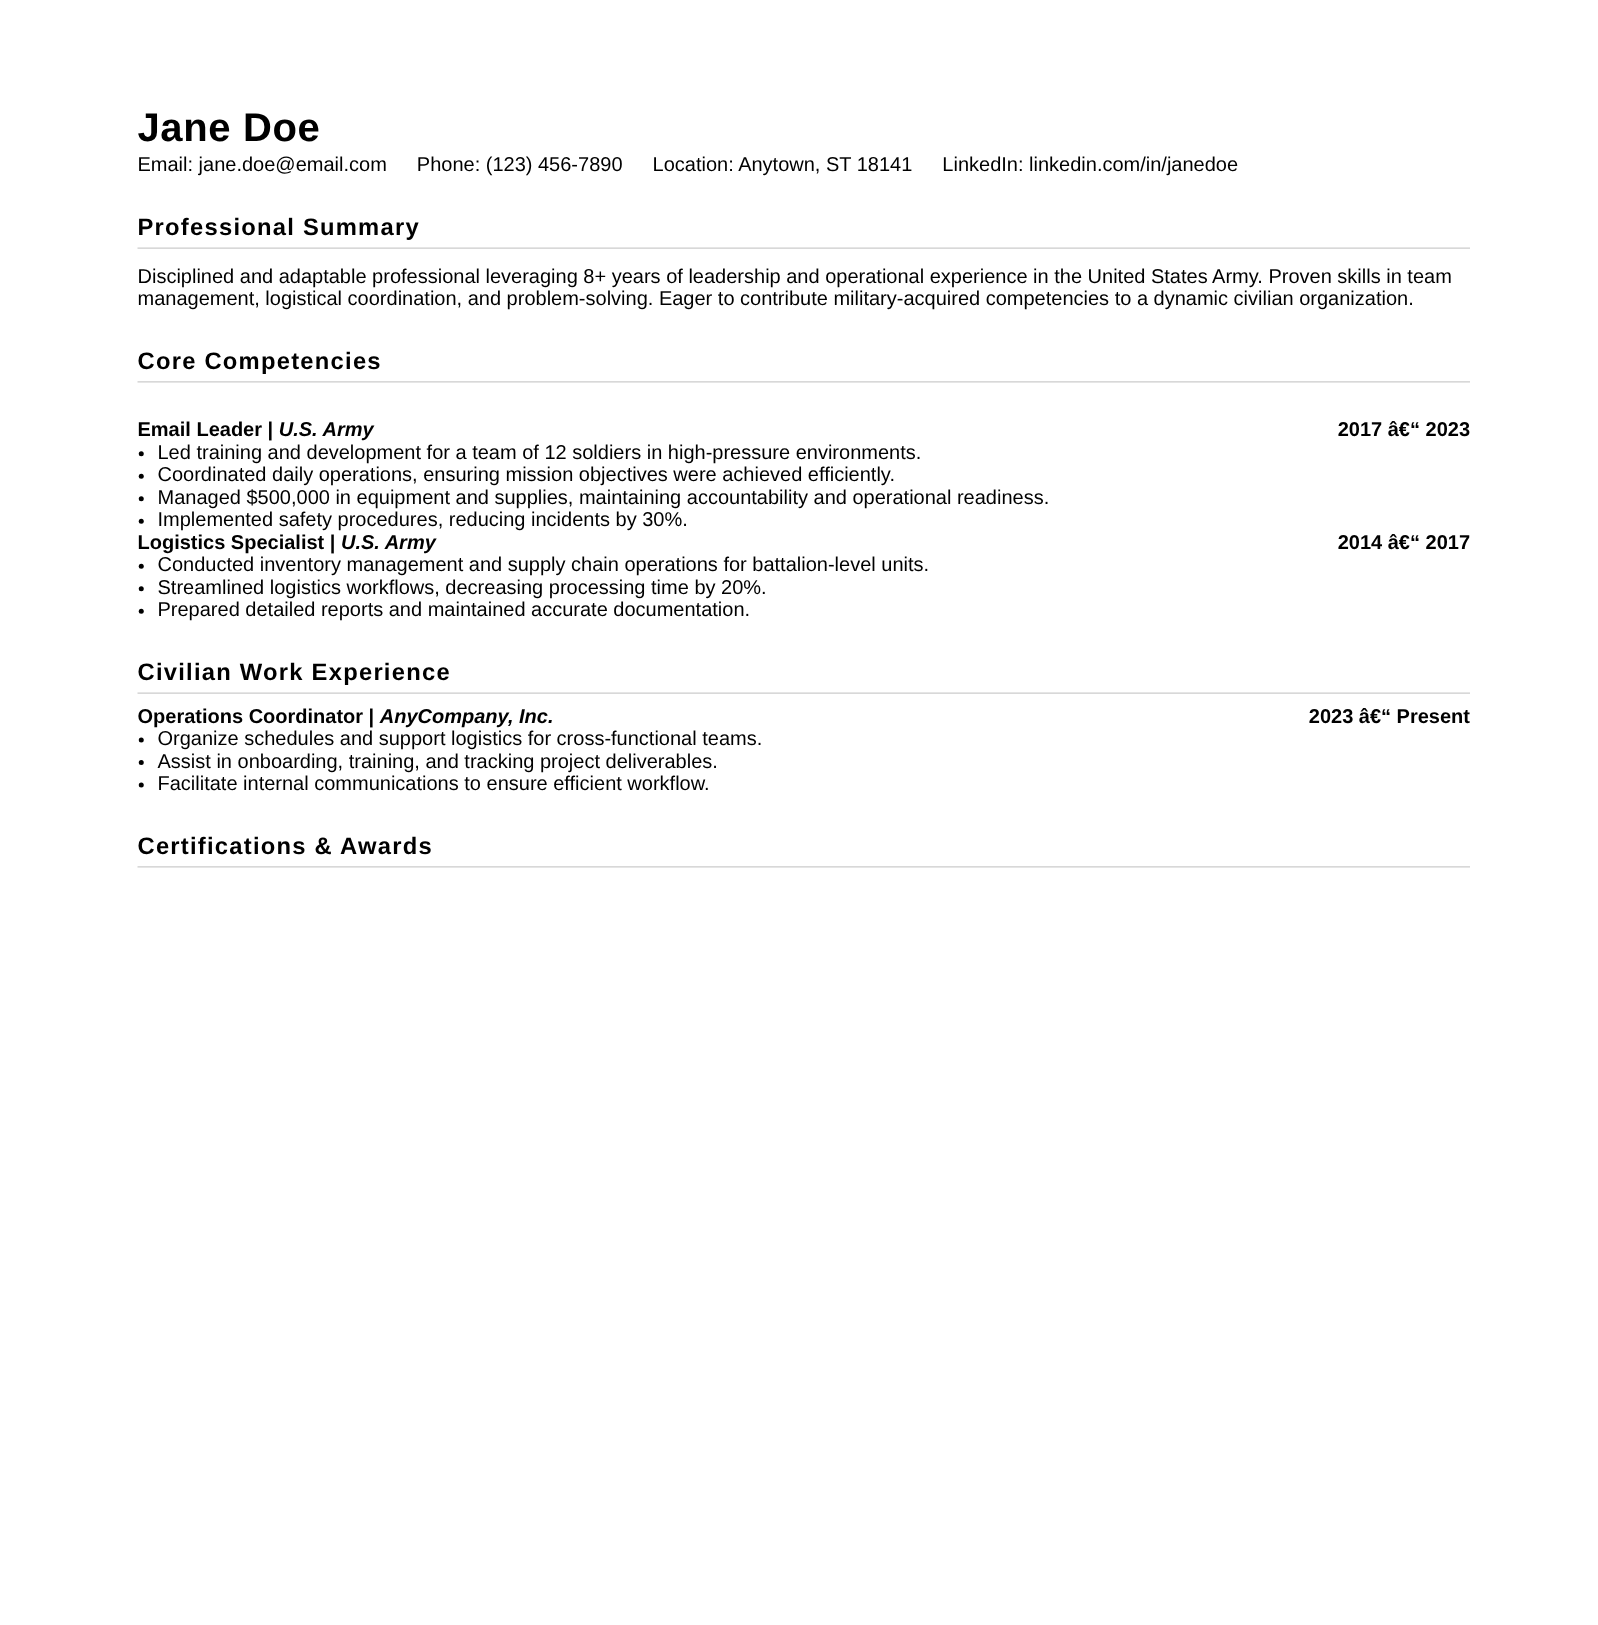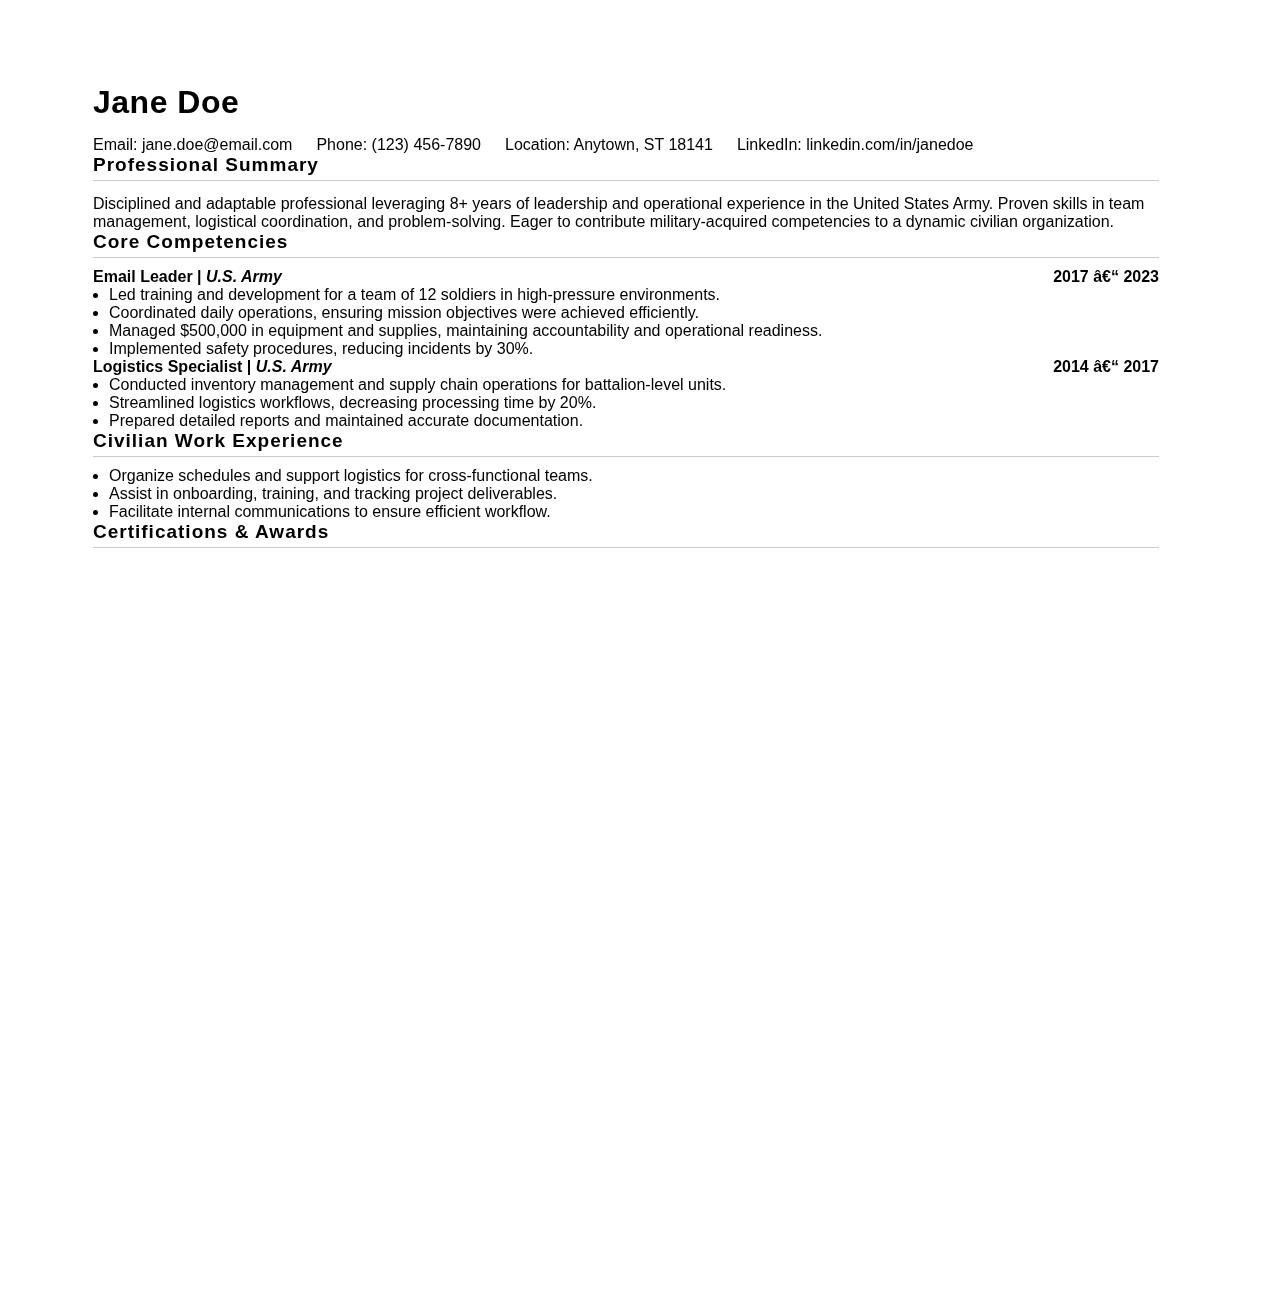--- a/index.html
+++ b/index.html
@@ -1,24 +1,24 @@
 <!DOCTYPE html>
 <html><head>
 <meta charset="utf-8">
 <style>
   html, body { margin: 0; padding: 0; background: #ffffff; }
   body {
     width: 1278px; height: 1300px; position: relative;
     font-family: "Liberation Sans", sans-serif; color: #000;
     font-size: 16px;
   }
-  .page { position: absolute; left: 93px; top: 80px; width: 1066px; }
+  .page { position: absolute; left: 110px; top: 80px; width: 1066px; }
   h1 { margin: 0; font-size: 32px; font-weight: bold; letter-spacing: 0.5px; line-height: 44px; }
-  .contact { margin-top: 12px; display: flex; gap: 24px; font-size: 16px; line-height: 18px; }
-  .section { }
+  .contact { display: flex; gap: 24px; font-size: 16px; line-height: 18px; }
+  .section { margin-top: 30px; }
   .section h2 {
     margin: 0; font-size: 19px; font-weight: bold; letter-spacing: 1px; line-height: 22px;
     padding-bottom: 4px; border-bottom: 1px solid #ccc;
   }
   .section .body { margin-top: 14px; }
   p.summary { margin: 0; line-height: 18px; }
   ul { margin: 0; padding-left: 16px; list-style: disc; }
   ul li { line-height: 18px; }
   .job-head { display: flex; justify-content: space-between; line-height: 18px; }
   .job-title { font-weight: bold; }
@@ -78,20 +78,26 @@
           <li>Prepared detailed reports and maintained accurate documentation.</li>
         </ul>
       </div>
     </div>
   </div>
 
   <div class="section">
     <h2>Civilian Work Experience</h2>
     <div class="body" style="margin-top:10px">
       <div>
+        <div class="job-head">
+          <span>
+            <span class="job-title">Operations Coordinator</span><b> | </b><span class="job-org">AnyCompany, Inc.</span>
+          </span>
+          <span class="date">2023 â€“ Present</span>
+        </div>
         <ul>
           <li>Organize schedules and support logistics for cross-functional teams.</li>
           <li>Assist in onboarding, training, and tracking project deliverables.</li>
           <li>Facilitate internal communications to ensure efficient workflow.</li>
         </ul>
       </div>
     </div>
   </div>
 
 

